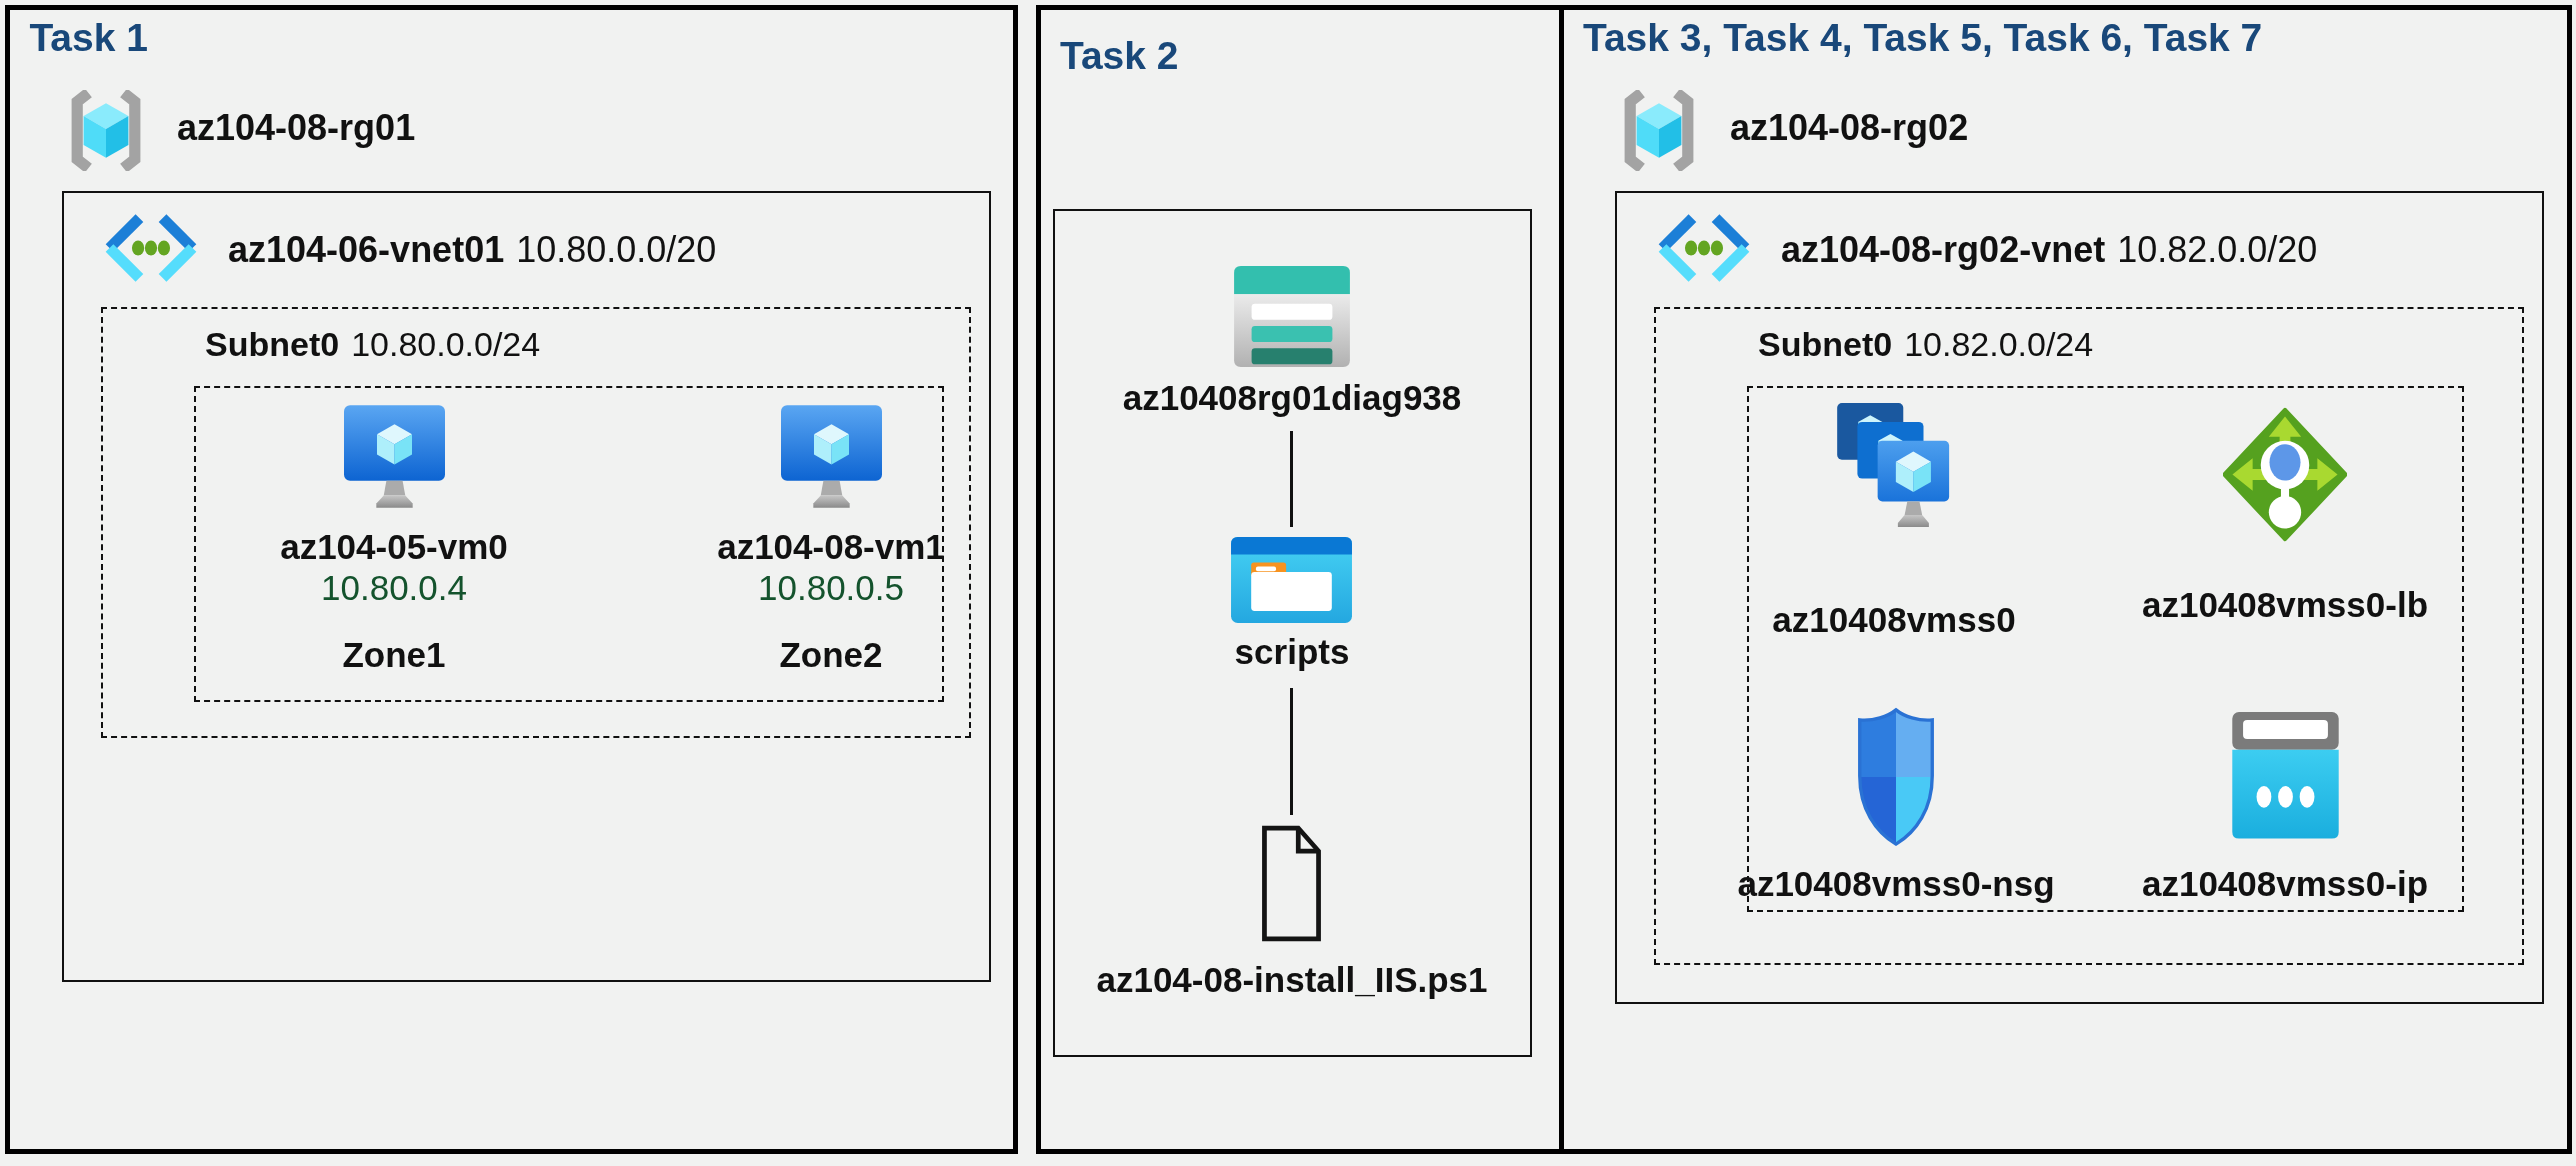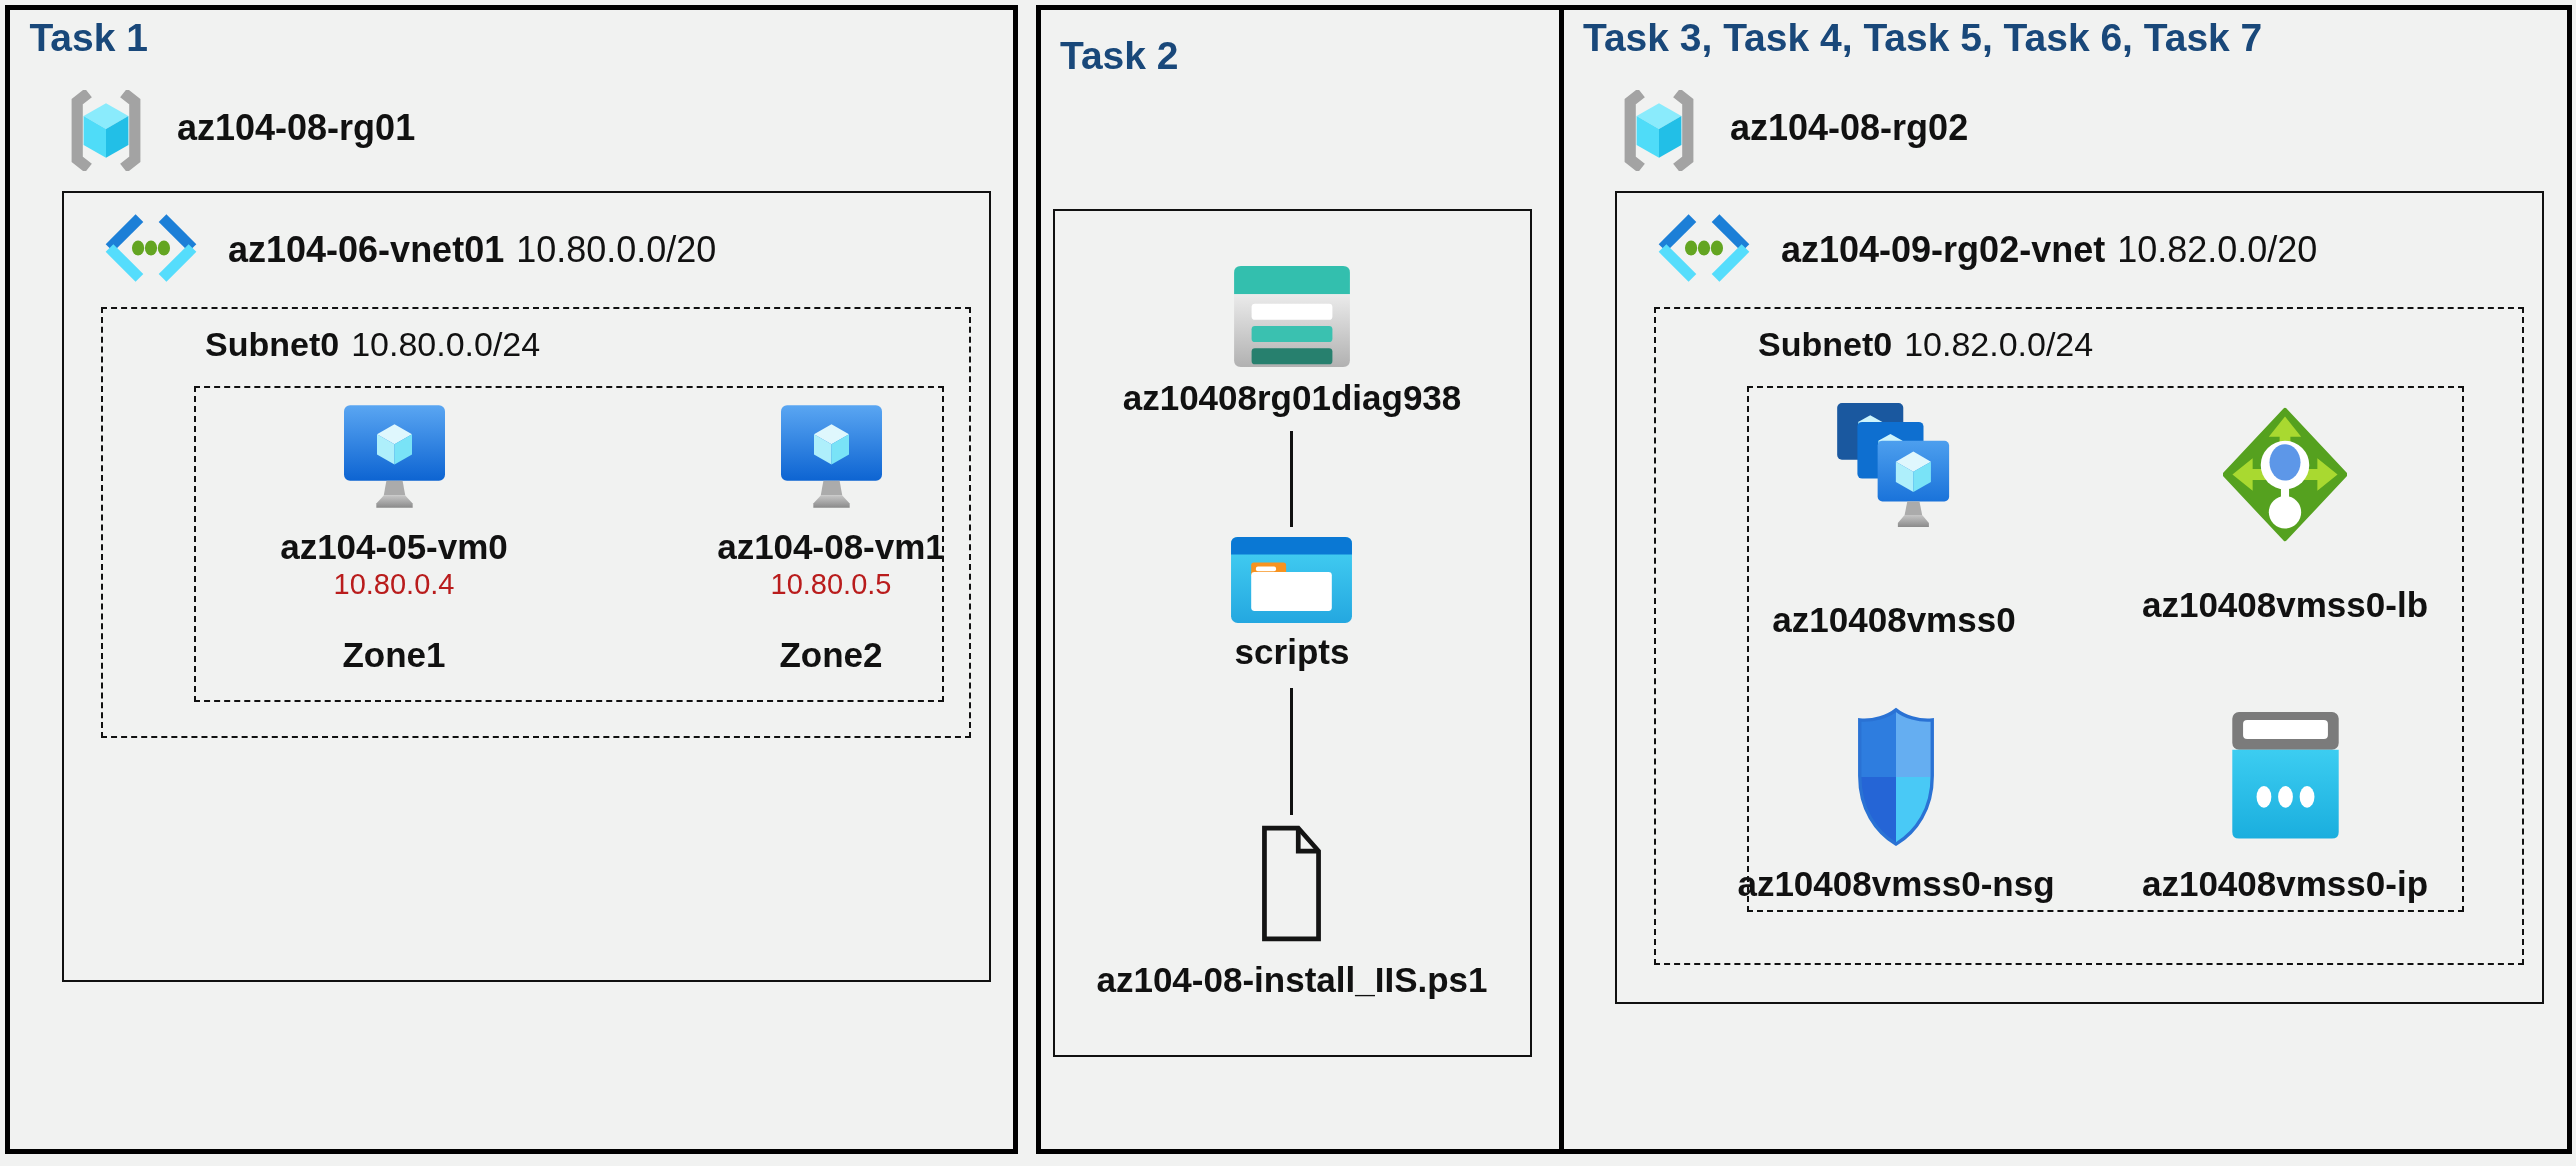--- a/index.html
+++ b/index.html
@@ -6,21 +6,21 @@
   #canvas{position:relative;width:2576px;height:1166px;background:#f1f2f1;overflow:hidden;
           font-family:"Liberation Sans",sans-serif;color:#111;padding-left:24px;}
   .panel{position:absolute;border:5.4px solid #000;background:#f1f2f1;box-sizing:border-box;}
   .task-title{position:absolute;font-size:39px;font-weight:700;color:#19487a;white-space:nowrap;}
   .box-solid{position:absolute;border:2.7px solid #111;box-sizing:border-box;}
   .box-dashed{position:absolute;border:2.7px dashed #111;box-sizing:border-box;}
   .lbl{position:absolute;font-size:35px;font-weight:700;color:#111;white-space:nowrap;}
   .lbl .cidr{font-weight:400;margin-left:12px;}
   .clabel{position:absolute;font-size:35px;font-weight:700;color:#111;white-space:nowrap;
           transform:translateX(-50%);}
-  .creg{position:absolute;font-size:29px;font-weight:400;color:#b91c1c;white-space:nowrap;
+  .creg{position:absolute;font-size:35px;font-weight:400;color:#14532d;white-space:nowrap;
           transform:translateX(-50%);}
   .icon{position:absolute;}
   .vline{position:absolute;width:2.7px;background:#111;}
 </style>
 </head>
 <body>
 
 <svg width="0" height="0" style="position:absolute" aria-hidden="true">
   <defs>
     <linearGradient id="vmGrad" x1="0" y1="0" x2="0" y2="1">
@@ -170,21 +170,21 @@
   <svg class="icon" style="left:1653px;top:213px;" width="102" height="70" viewBox="0 0 150 100">
     <line x1="58" y1="6" x2="14" y2="50" stroke="#1c7fd7" stroke-width="16"></line>
     <line x1="14" y1="50" x2="58" y2="94" stroke="#55ddfc" stroke-width="16"></line>
     <line x1="92" y1="6" x2="136" y2="50" stroke="#1c7fd7" stroke-width="16"></line>
     <line x1="136" y1="50" x2="92" y2="94" stroke="#55ddfc" stroke-width="16"></line>
     <ellipse cx="56" cy="50" rx="9" ry="11" fill="#63a521"></ellipse>
     <ellipse cx="75" cy="50" rx="9" ry="11" fill="#63a521"></ellipse>
     <ellipse cx="94" cy="50" rx="9" ry="11" fill="#63a521"></ellipse>
   </svg>
   <div class="lbl" style="left:1781px;top:229px;font-size:36px;">
-    <span>az104-09-rg02-vnet</span><span class="cidr">10.82.0.0/20</span>
+    <span>az104-08-rg02-vnet</span><span class="cidr">10.82.0.0/20</span>
   </div>
 
   <div class="box-dashed" style="left:1654px;top:307px;width:870px;height:658px;"></div>
   <div class="lbl" style="left:1758px;top:325px;font-size:34px;">
     <span>Subnet0</span><span class="cidr">10.82.0.0/24</span>
   </div>
 
   <div class="box-dashed" style="left:1747px;top:386px;width:717px;height:526px;"></div>
 
   <svg class="icon" style="left:1837px;top:403px;" width="115" height="145" viewBox="0 0 170 215">

